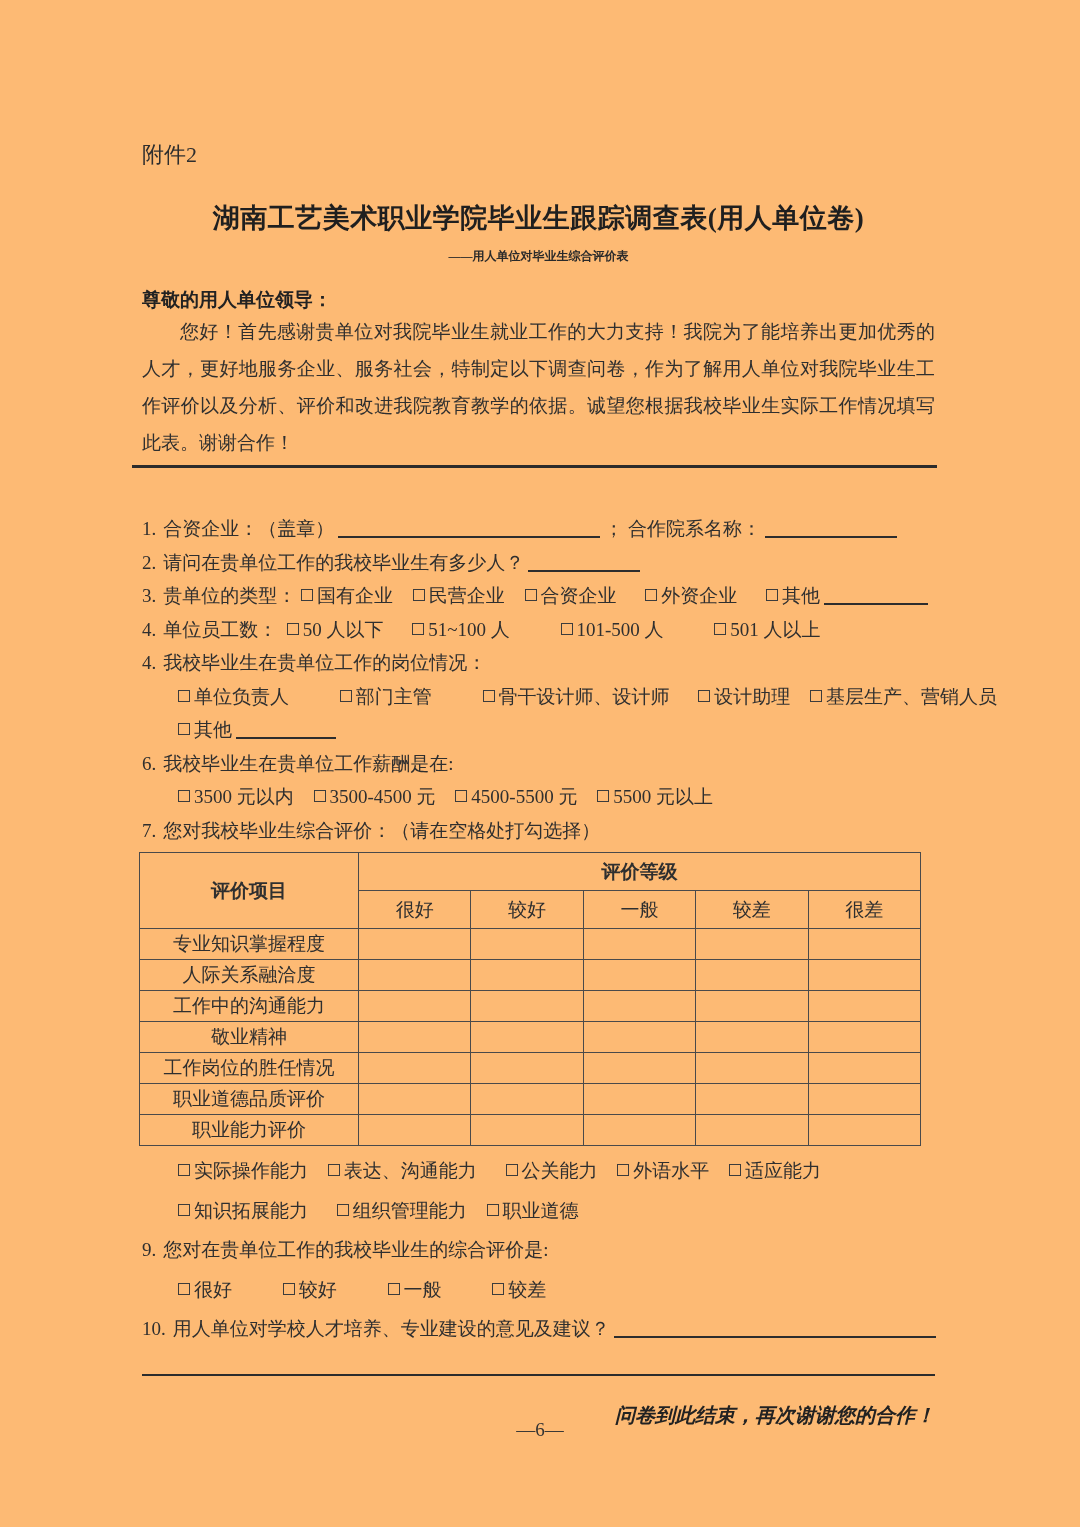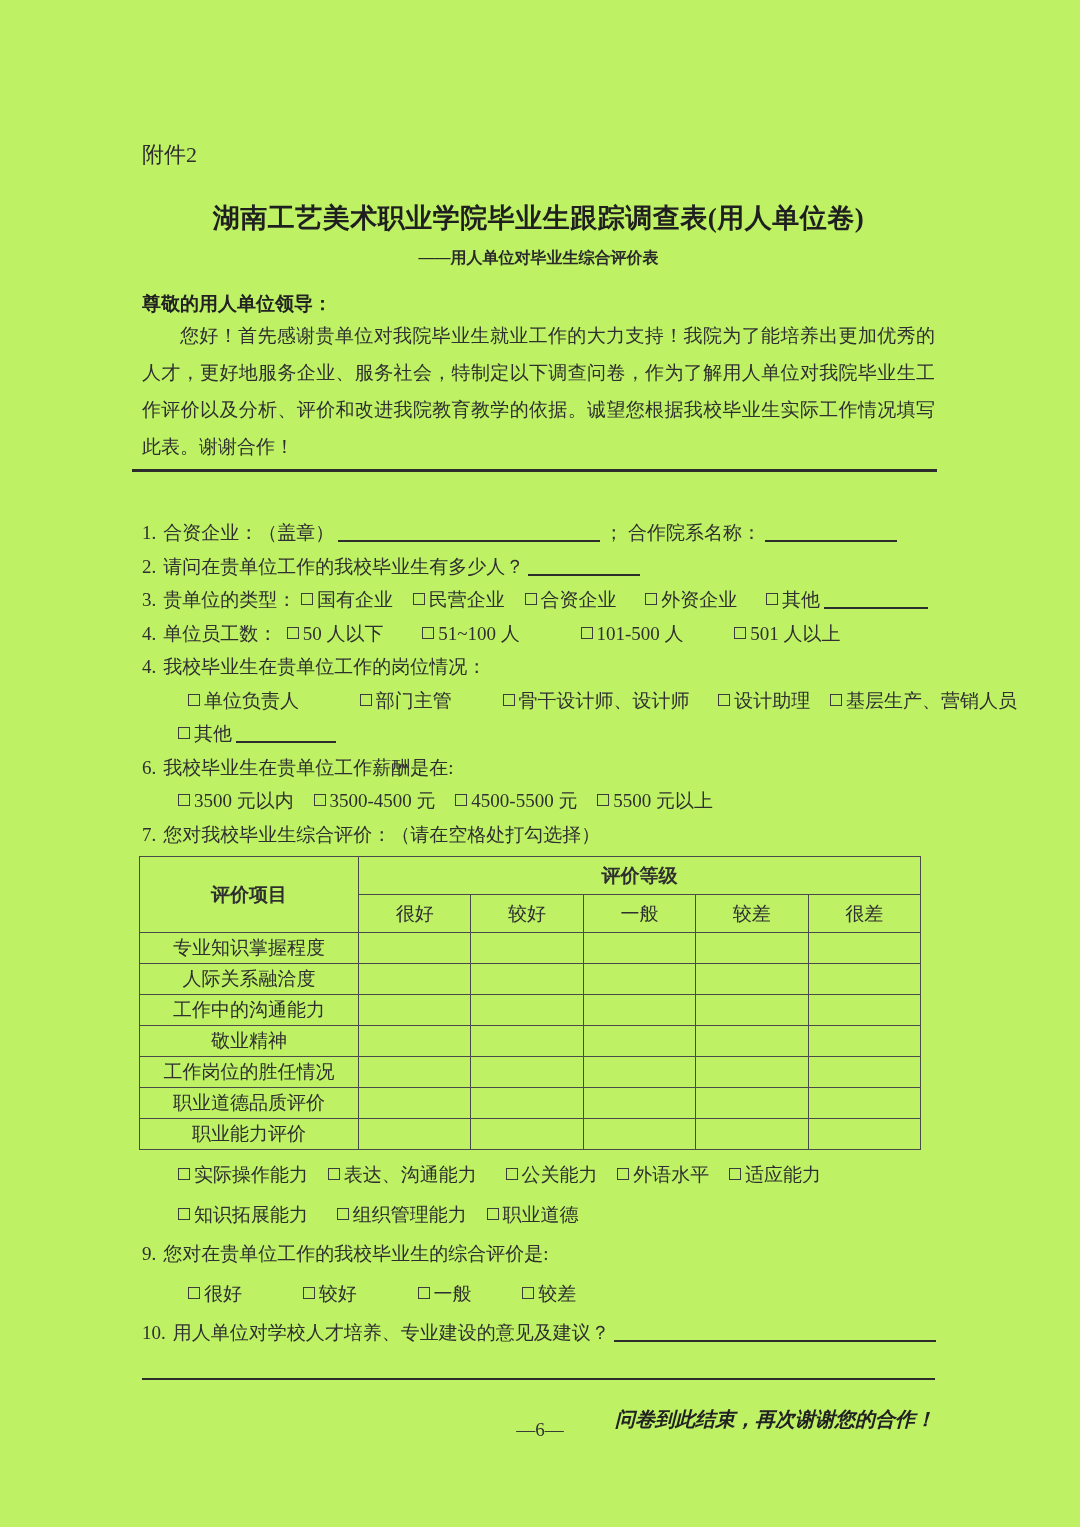--- a/index.html
+++ b/index.html
@@ -1,48 +1,48 @@
 <!DOCTYPE html>
 <html><head>
 <meta charset="utf-8">
 <style>
   html,body { margin:0; padding:0; background:#ffffff; }
   .page {
-    width:1080px; height:1527px; background:#bef264; color:#333;
+    width:1080px; height:1527px; background:#fdba74; color:#333;
     font-family:"Liberation Serif","DejaVu Serif",serif;
     position:relative; box-sizing:border-box;
     padding:140px 145px 0 142px;
   }
   .attachment { font-size:22px; color:#2e2e2e; }
   .title {
     font-size:27px; font-weight:bold; text-align:center; color:#1f1f1f;
     margin:30px 0 12px 0; letter-spacing:0.5px; white-space:nowrap;
   }
-  .subtitle { font-size:16px; font-weight:bold; text-align:center; color:#2a2a2a; margin-bottom:22px; }
+  .subtitle { font-size:12px; font-weight:bold; text-align:center; color:#2a2a2a; margin-bottom:22px; }
   .salutation { font-size:19px; font-weight:bold; color:#222; margin-bottom:0; }
   .intro {
     font-size:19px; line-height:37px; text-align:justify; color:#2f2f2f;
     margin:0; text-indent:2em;
   }
   .intro-rule { border-bottom:3px solid #2c2c2c; margin:4px 0 0 -10px; width:805px; }
 
   .questions { font-size:19px; color:#2f2f2f; margin-top:44px; }
   .q { line-height:33.5px; padding-left:32px; text-indent:-32px; white-space:nowrap; }
   .qnum { display:inline-block; text-indent:0; margin-right:7px; }
   .subline { line-height:33.5px; padding-left:36px; white-space:nowrap; }
   .gap8  { margin-top:6px; }
 
   .cb {
     display:inline-block; width:10px; height:10px; border:1px solid #3c3c3c;
     margin-right:4px; vertical-align:1px; background:transparent;
   }
   .opt { margin-right:24px; cursor:pointer; }
   .opt:last-child { margin-right:0; }
   .opt.tight { margin-right:15px; }
-  .opt.wide  { margin-right:46px;margin-left:10px; }
+  .opt.wide  { margin-right:46px; }
 
   .blank {
     display:inline-block; border-bottom:2px solid #2d2d2d; height:15px;
     vertical-align:-3px; margin:0 4px;
   }
   .w260{width:262px} .w130{width:132px} .w112{width:112px}
   .w104{width:104px} .w100{width:100px} .w325{width:322px}
 
   table.eval {
     border-collapse:collapse; table-layout:fixed;

